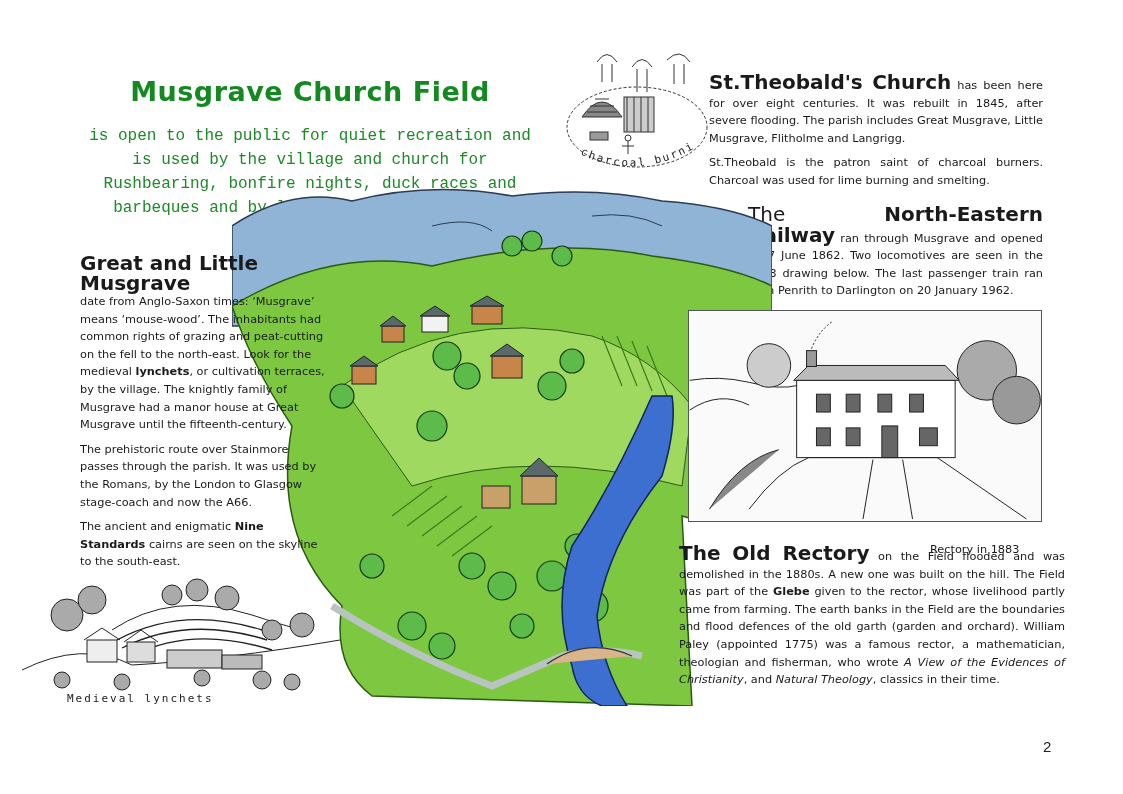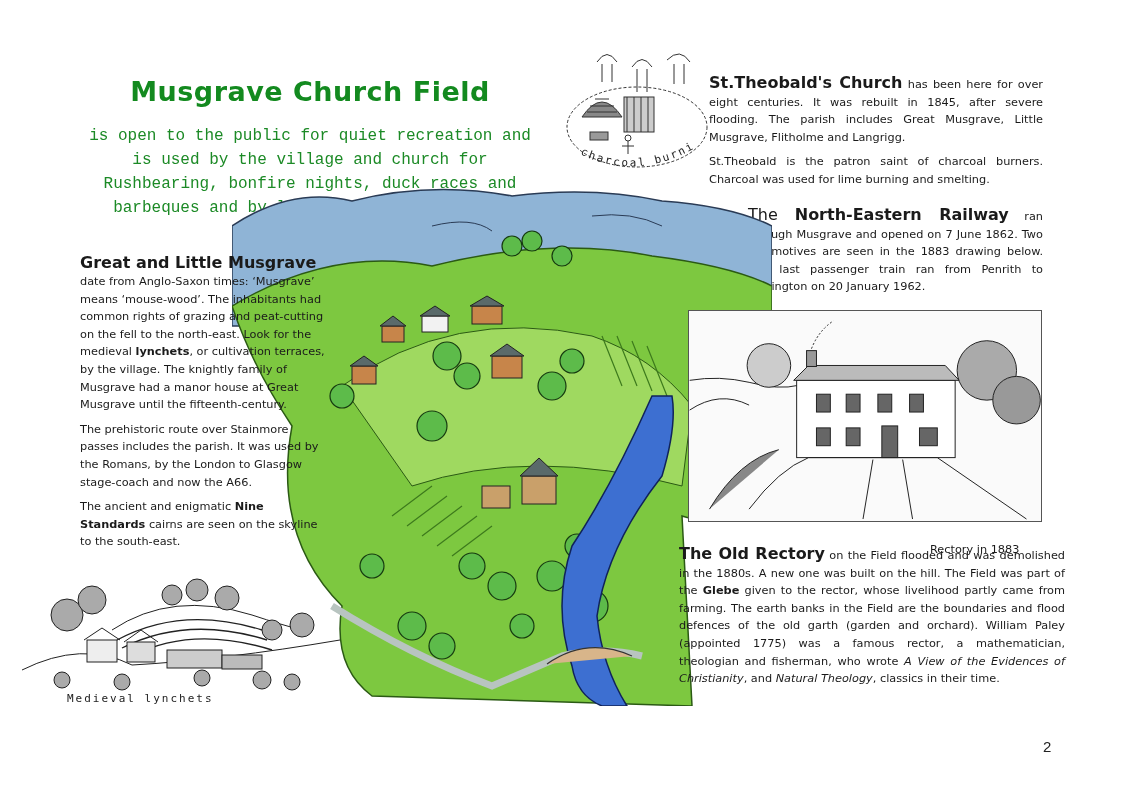--- a/index.html
+++ b/index.html
@@ -10,21 +10,21 @@
 
   
   #title { left: 90px; top: 76px; width: 440px; text-align: center;
     font-family: "DejaVu Sans", sans-serif; font-size: 27px; color: #138a1f; letter-spacing: 0.5px; }
   #intro { left: 82px; top: 124px; width: 456px; text-align: center;
     font-family: Liberation Mono, monospace; font-size: 16px; line-height: 24px; color: #1c8a26; }
 
   
   .txt { font-family: "DejaVu Sans", sans-serif; font-size: 11.3px; line-height: 17.6px; color: #1a1a1a; }
   .txt p { margin-bottom: 7px; }
-  .txt .head { font-weight: bold; font-size: 16px; }
+  .txt .head { font-weight: bold; font-size: 20px; }
   .txt b { font-weight: bold; }
   .txt i { font-style: italic; }
   .just { text-align: justify; }
 
   #church { left: 709px; top: 74px; width: 334px; }
   #railway { left: 748px; top: 206px; width: 295px; }
   #musgrave { left: 80px; top: 253px; width: 250px; }
   #rectory { left: 679px; top: 545px; width: 386px; }
   #rectory-caption { left: 930px; top: 528px; font-family: "DejaVu Sans", sans-serif; font-size: 11.3px; color:#1a1a1a;margin-top:15px; }
   #page-num { left: 1043px; top: 738px; font-family: "Liberation Sans", sans-serif; font-size: 15px; color:#222; }
@@ -123,21 +123,21 @@
   </g>
 
   <path d="M420 210 Q380 300 340 360 Q320 420 340 480 Q345 510 370 520 L395 520 Q370 480 365 430 Q375 360 430 290 Q445 240 440 210 Z" fill="#3d6fd1" stroke="#10235a" stroke-width="1.5"></path>
 
   <path d="M100 420 Q180 470 260 500 L330 470 Q370 460 410 470" fill="none" stroke="#b8c4c0" stroke-width="7"></path>
   <path d="M315 478 Q355 450 400 470" fill="#d8b58a" stroke="#333" stroke-width="1.2"></path>
 </svg>
 
 <div id="musgrave" class="abs txt">
   <p><span class="head" style="display:block;line-height:20px">Great and Little Musgrave</span><span>date from Anglo-Saxon times: ‘Musgrave’ means ‘mouse-wood’. The inhabitants had common rights of grazing and peat-cutting  on the fell to the north-east.  Look for the medieval </span><b>lynchets</b><span>, or cultivation terraces, by the village. The knightly family of Musgrave had a manor house at Great Musgrave until the fifteenth-century.</span></p>
-  <p>The prehistoric route over Stainmore passes includes the parish. It was used by the Romans, by the London to Glasgow stage-coach  and now the  A66.</p>
+  <p>The prehistoric route over Stainmore passes through the parish. It was used by the Romans, by the London to Glasgow stage-coach  and now the  A66.</p>
   <p><span>The  ancient and enigmatic </span><b>Nine Standards</b><span>  cairns are seen on the skyline to the south-east.</span></p>
 </div>
 
 <svg id="lynchets" class="abs" viewBox="0 0 318 140">
   <g stroke="#222" fill="none" stroke-width="1">
     <path d="M90 60 Q150 20 230 45 Q260 55 280 60"></path>
     <path d="M95 70 Q160 35 240 60 M100 78 Q165 45 245 70 M110 86 Q170 55 250 80" stroke-width="1.4"></path>
     <path d="M0 100 Q60 70 110 95 Q200 90 318 70"></path>
     <rect x="65" y="70" width="30" height="22" fill="#eee"></rect>
       <path d="M62 70 L80 58 L98 70"></path>

